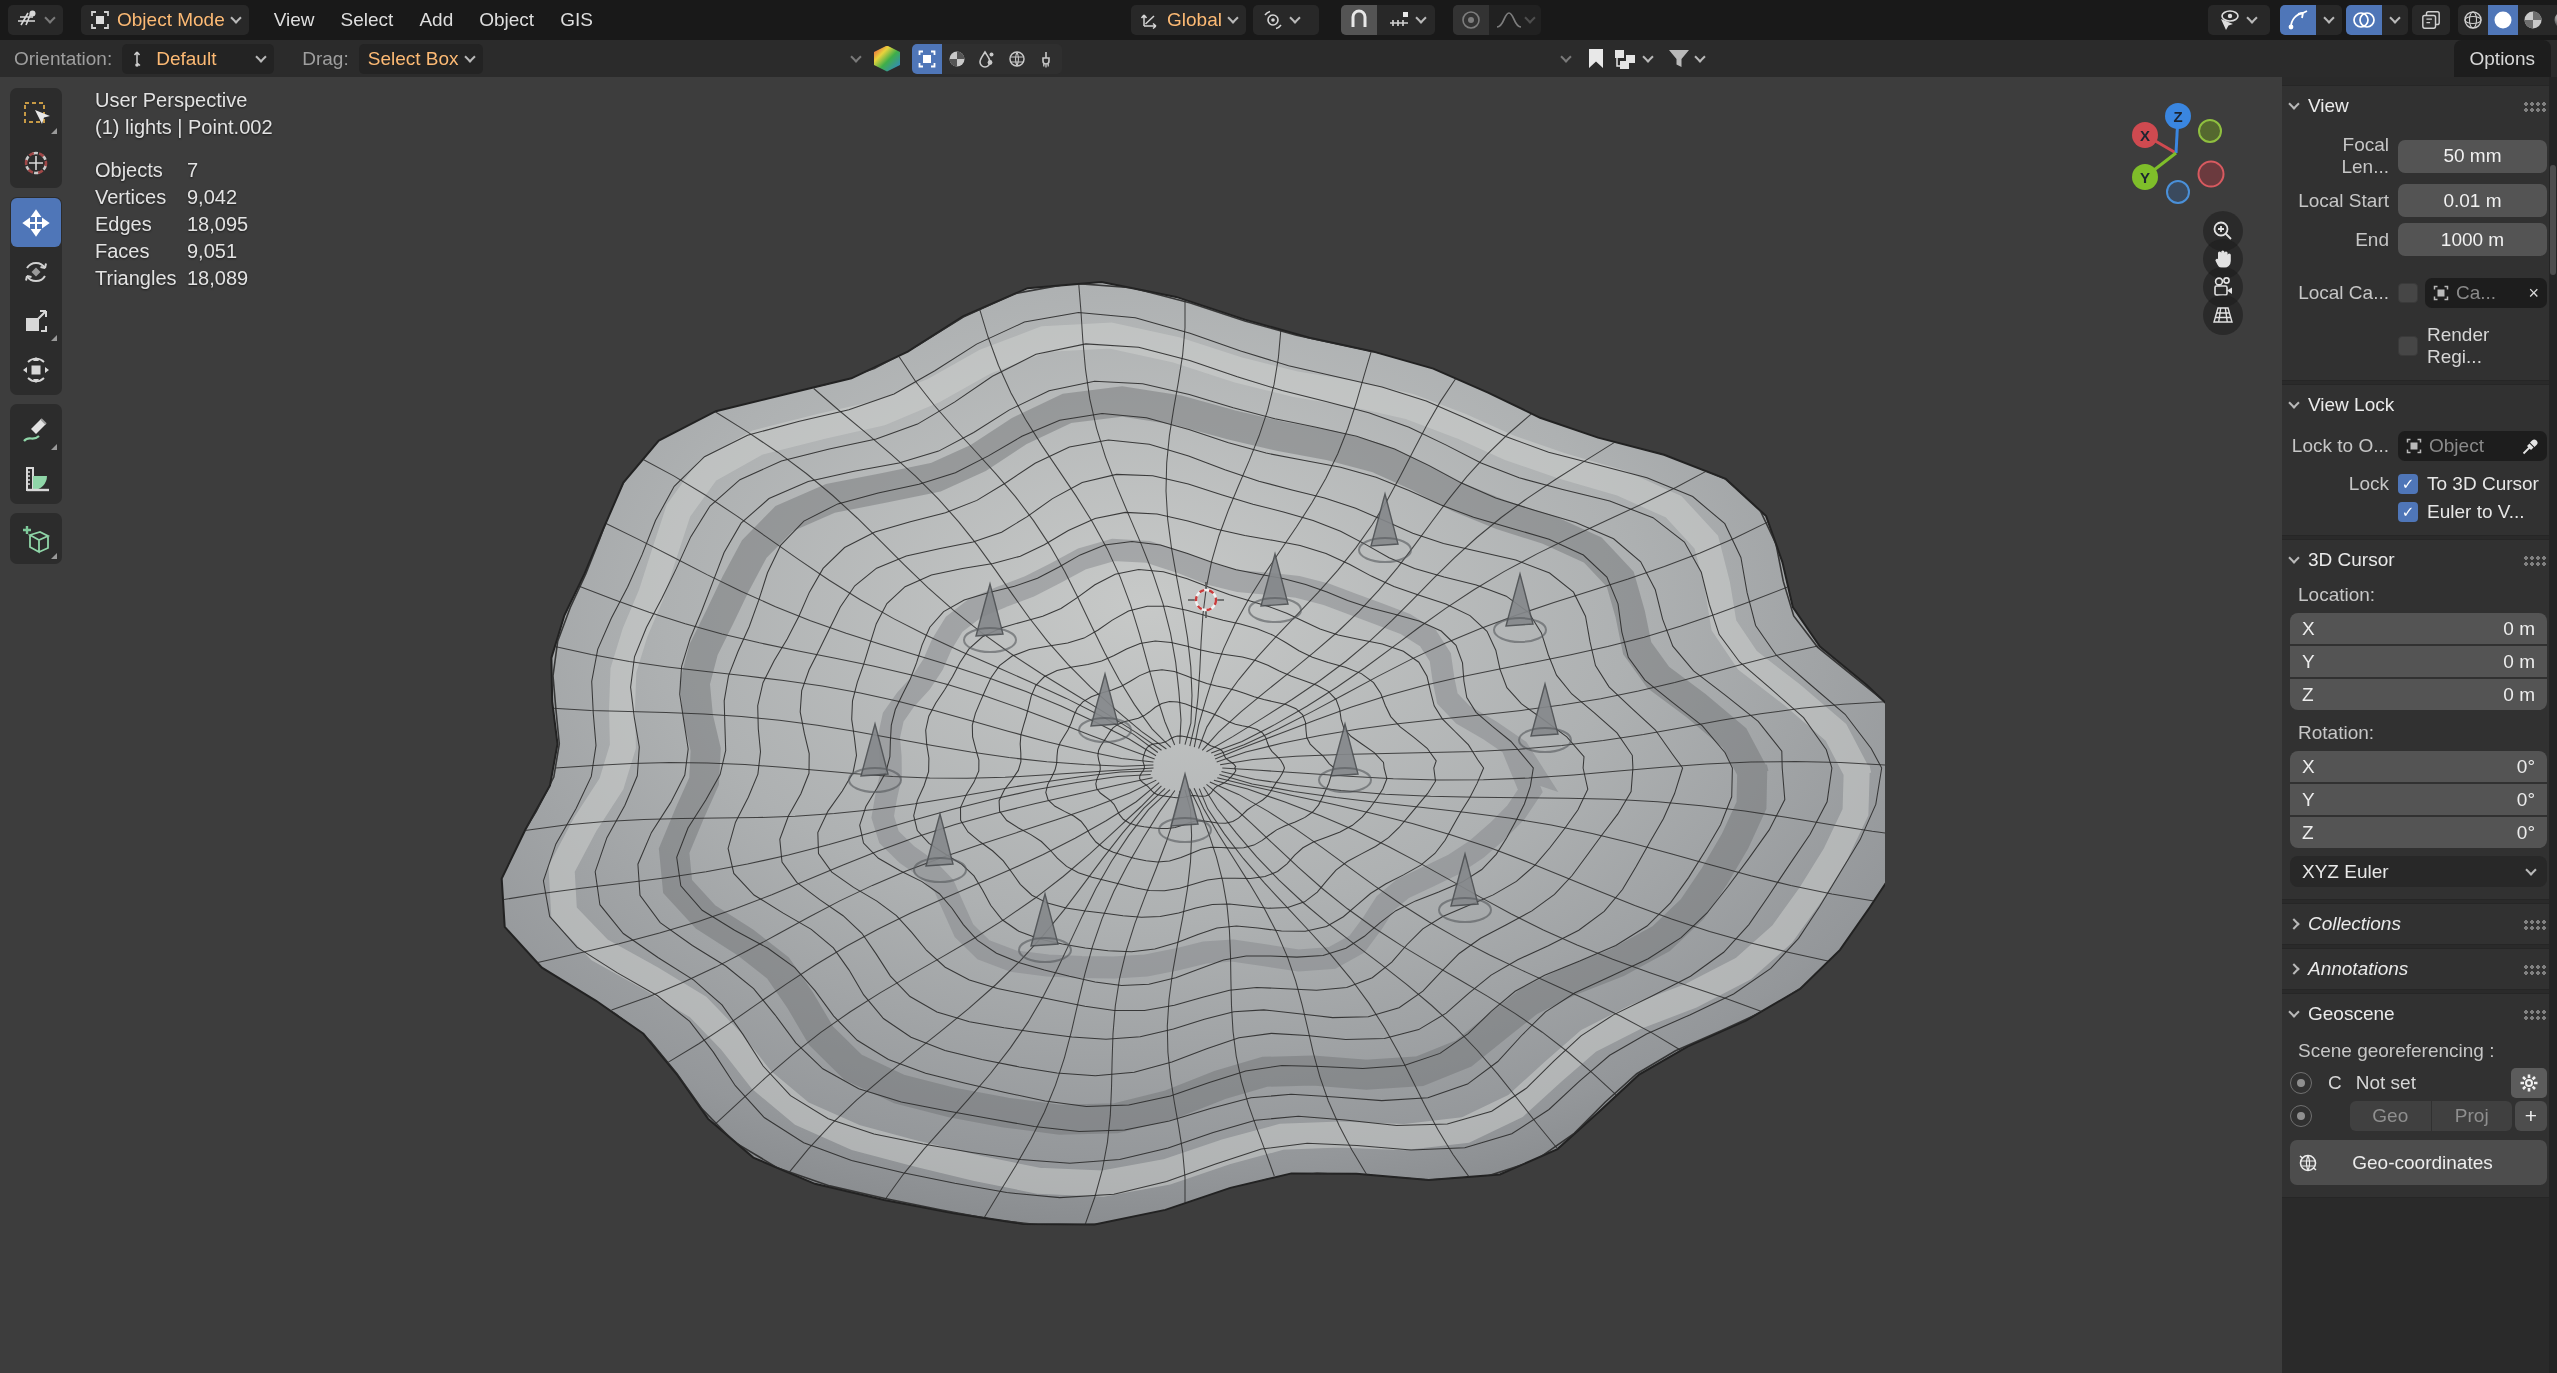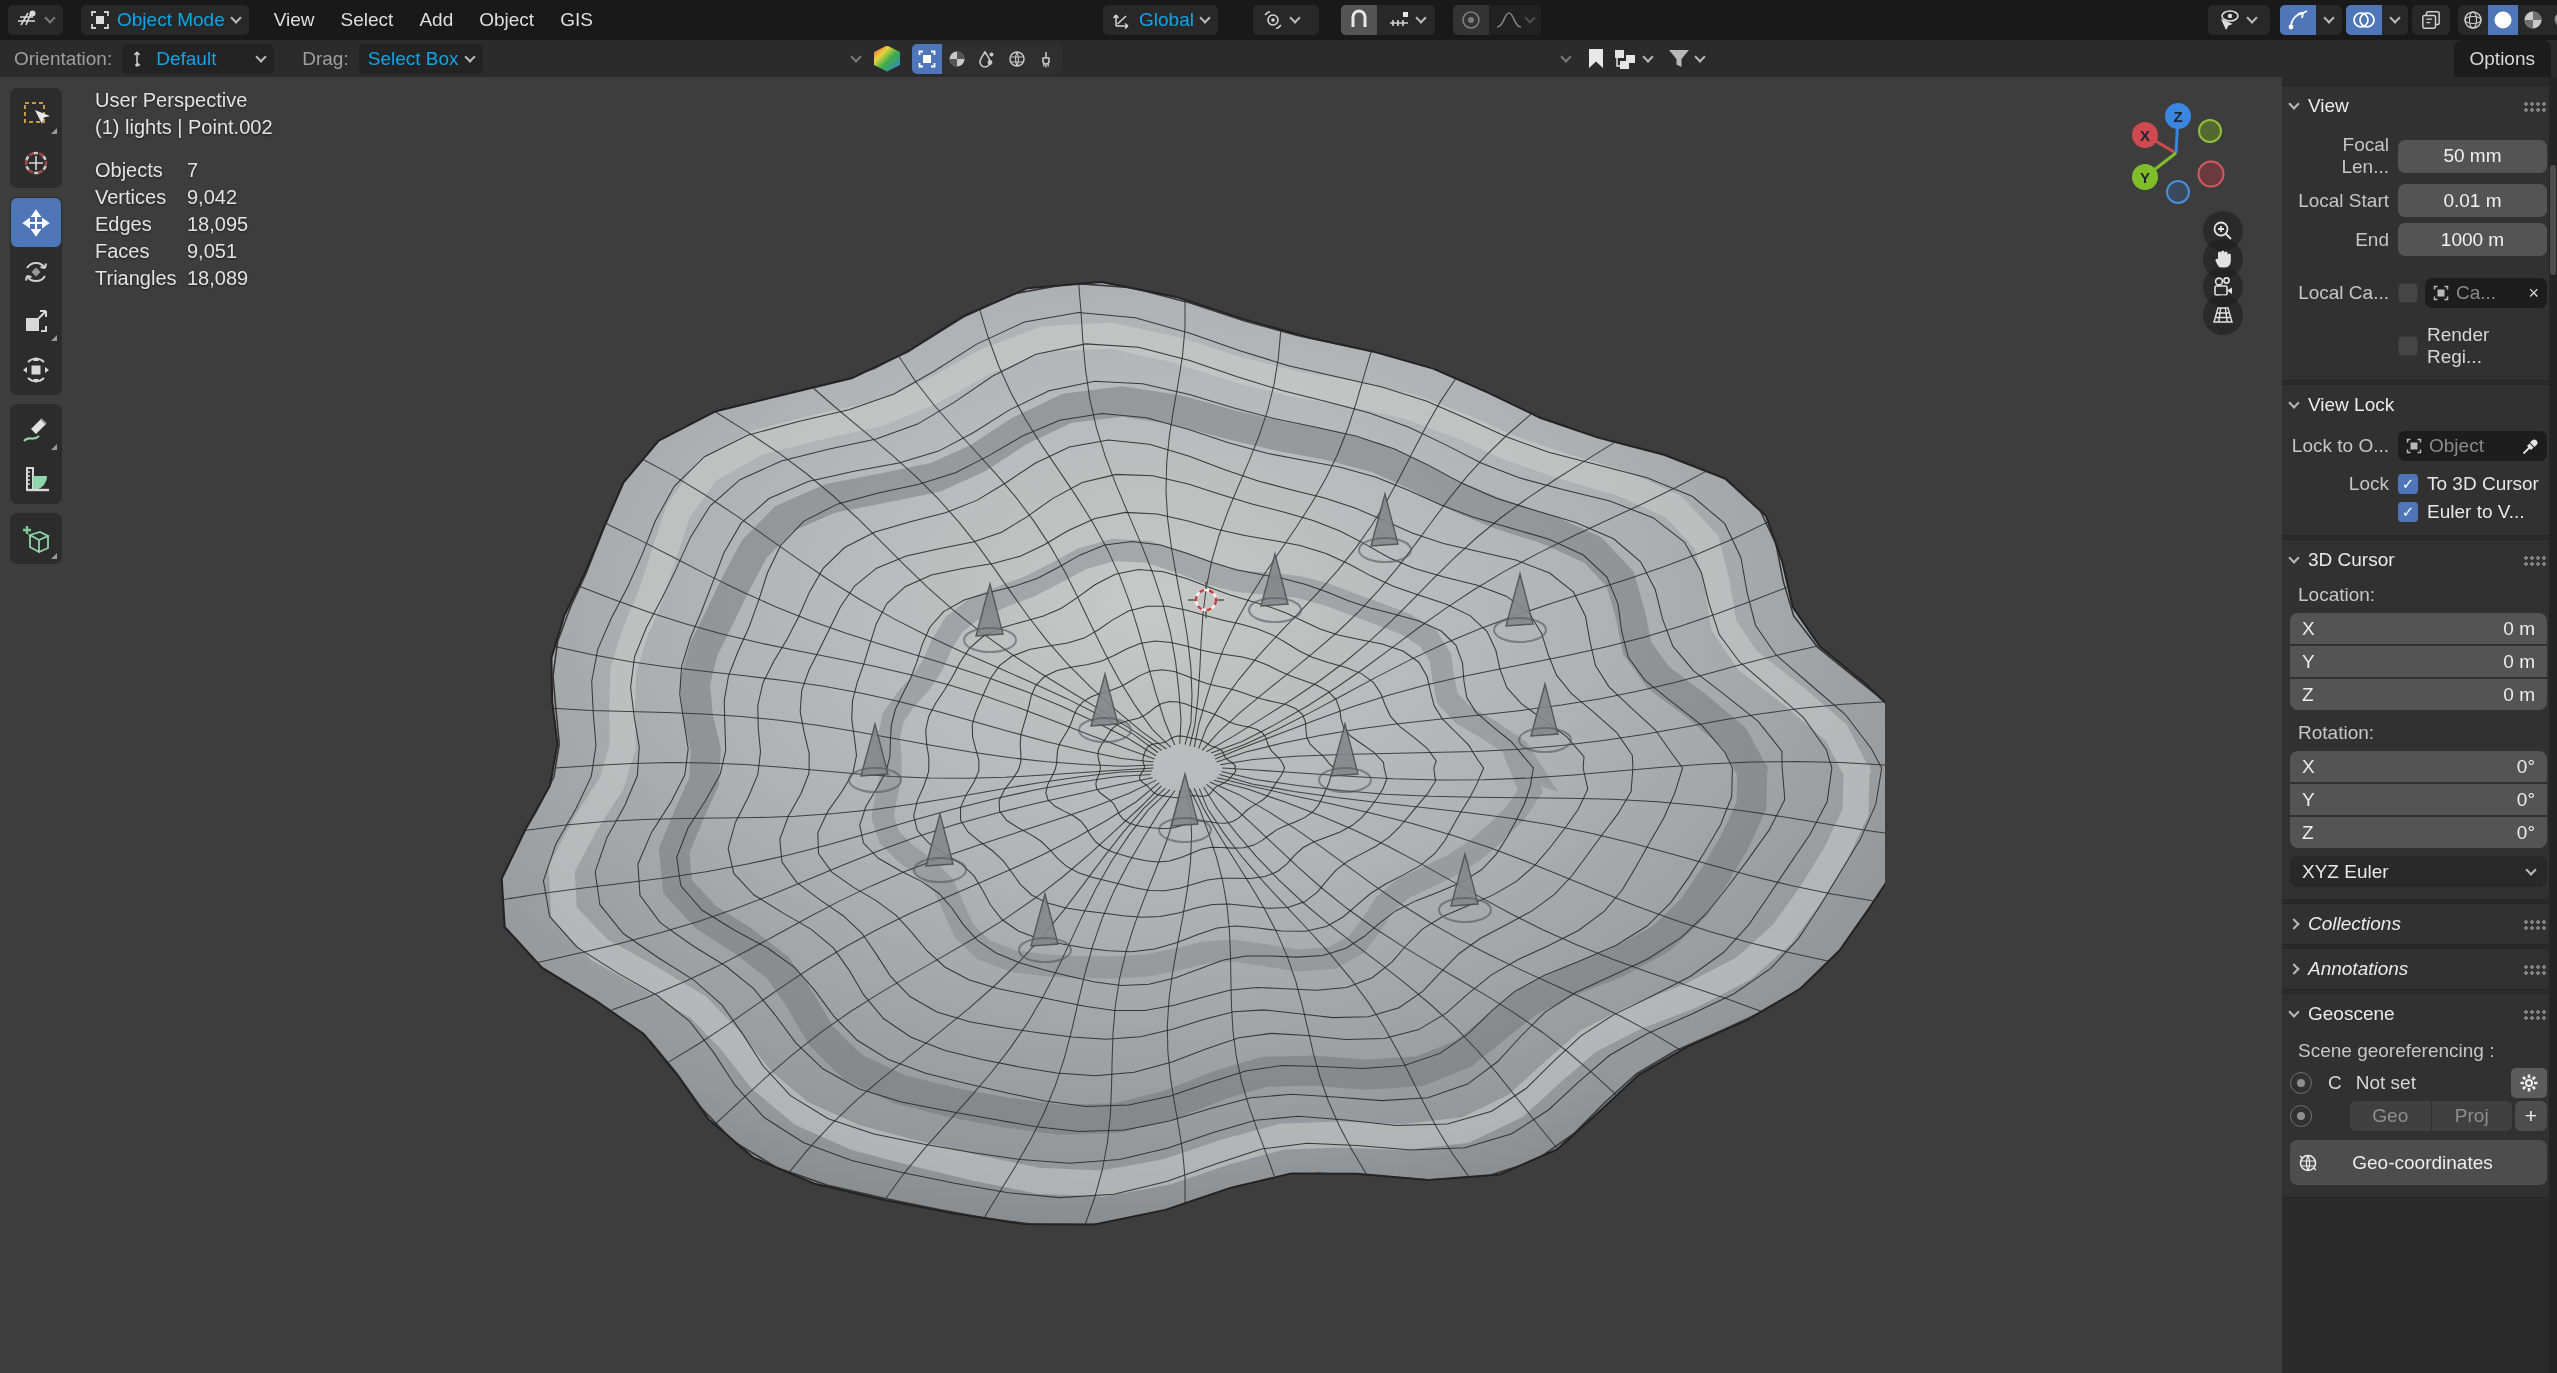--- a/index.html
+++ b/index.html
@@ -3,21 +3,21 @@
 <meta charset="utf-8">
 <style>
   * { margin:0; padding:0; box-sizing:border-box; }
   html,body { width:2557px; height:1373px; overflow:hidden; background:#3d3d3d;
     font-family:"Liberation Sans","DejaVu Sans",sans-serif; font-size:19px; color:#d8d8d8; }
   .abs { position:absolute; }
   .row { display:flex; align-items:center; }
   
   #topbar { position:absolute; left:0; top:0; width:2557px; height:40px; background:#191919; display:flex; align-items:center; z-index:30; }
   #toolrow { position:absolute; left:0; top:40px; width:2557px; height:37px; background:#2b2b2b; display:flex; align-items:center; z-index:29; }
-  .hbtn { background:#282828; border-radius:5px; height:30px; display:flex; align-items:center; padding:0 9px; gap:7px; color:#0ea5e9; }
+  .hbtn { background:#282828; border-radius:5px; height:30px; display:flex; align-items:center; padding:0 9px; gap:7px; color:#fdba74; }
   .menu-item { padding:0 13px; color:#dedede; }
   .chv { display:inline-block; width:8px; height:8px; border-right:2px solid #b9b9b9; border-bottom:2px solid #b9b9b9; transform:rotate(45deg); margin-top:-4px; }
   .chv.dim { border-color:#7a7a7a; }
   .chv.r { transform:rotate(-45deg); margin-top:0; }
   .seg { display:flex; background:#282828; border-radius:5px; overflow:hidden; height:30px; align-items:center; }
   .seg > * { display:flex; align-items:center; justify-content:center; height:30px; }
   .iconbtn { width:36px; display:flex; align-items:center; justify-content:center; }
   .active-blue { background:#4f76b8 !important; }
   .pressed { background:#545454; }
   label.dim { color:#9f9f9f; }
@@ -80,21 +80,21 @@
     <span class="chv"></span>
   </div>
   <div class="row" style="margin-left:12px">
     <span class="menu-item">View</span>
     <span class="menu-item">Select</span>
     <span class="menu-item">Add</span>
     <span class="menu-item">Object</span>
     <span class="menu-item">GIS</span>
   </div>
 
-  <div class="hbtn" style="position:absolute; left:1103px">
+  <div class="hbtn" style="position:absolute; left:1131px">
     <svg width="20" height="18" viewBox="0 0 20 18">
       <path d="M4 15 V4 M4 4 l-2.5 3 M4 4 l2.5 3 M4 15 H16 M16 15 l-3-2.5 M16 15 l-3 2.5 M5.5 13 L14 5" stroke="#d5d5d5" stroke-width="1.5" fill="none"></path>
     </svg>
     <span>Global</span>
     <span class="chv"></span>
   </div>
   <div class="hbtn" style="position:absolute; left:1253px; width:66px">
     <svg width="22" height="20" viewBox="0 0 22 20">
       <circle cx="11" cy="10" r="5" fill="none" stroke="#d5d5d5" stroke-width="1.6"></circle>
       <circle cx="11" cy="10" r="1.8" fill="#d5d5d5"></circle>

